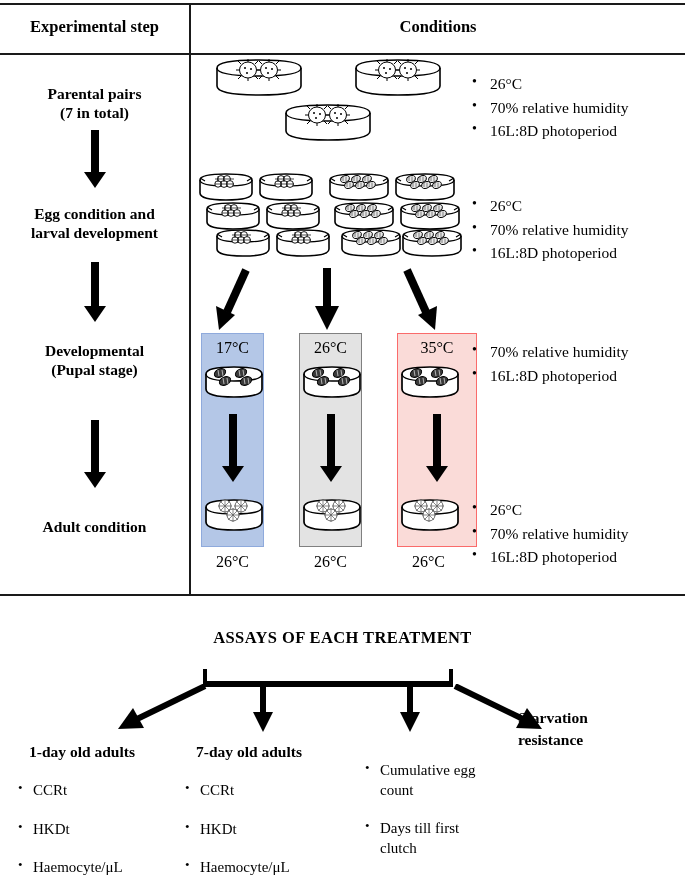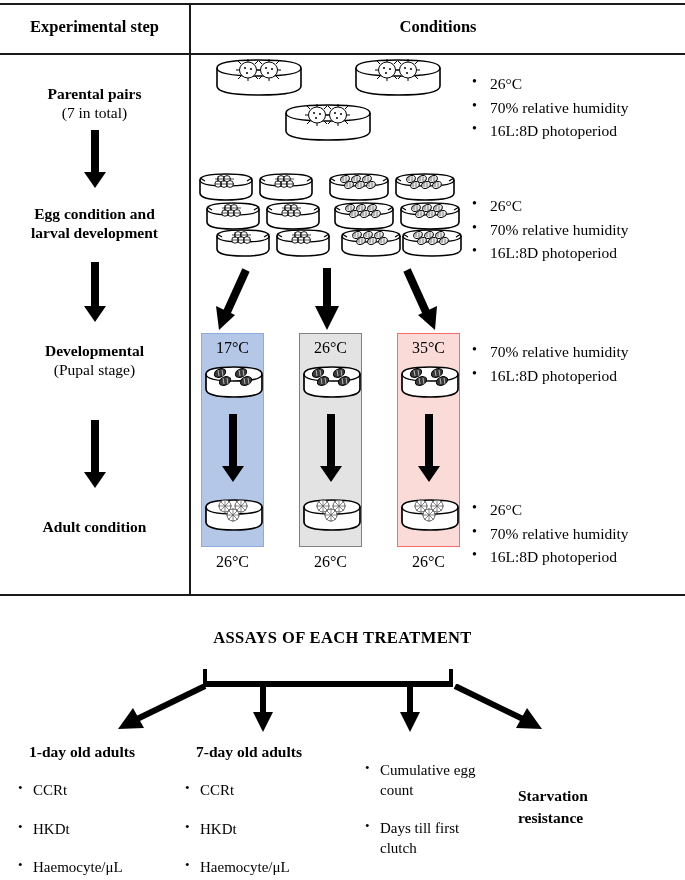--- a/index.html
+++ b/index.html
@@ -19,21 +19,21 @@
   .tbl-bottom-rule{position:absolute;left:0;top:594px;width:685px;height:2px;background:#1a1a1a;}
   .tbl-vrule{position:absolute;left:189px;top:3px;width:2px;height:593px;background:#1a1a1a;}
 
   .hdr{position:absolute;font-weight:bold;font-size:16.5px;text-align:center;}
   .hdr-step{left:0;top:17px;width:189px;}
   .hdr-cond{left:191px;top:17px;width:494px;}
 
   
   .step{position:absolute;width:189px;text-align:center;line-height:1.22;}
   .step b{font-weight:bold;font-size:15.5px;display:block;}
-  .step span{font-weight:normal;font-size:15.5px;display:block;}
+  .step span{font-weight:bold;font-size:15.5px;display:block;}
 
   
   .varrow{position:absolute;}
   .varrow .shaft{position:absolute;left:50%;top:0;transform:translateX(-50%);width:8px;background:#000;}
   .varrow .head{position:absolute;left:50%;transform:translateX(-50%);width:0;height:0;
       border-left:11px solid transparent;border-right:11px solid transparent;border-top:16px solid #000;}
 
   
   .cond{position:absolute;font-size:15.5px;line-height:1.52;}
   .cond .li{position:relative;padding-left:20px;white-space:nowrap;}
@@ -412,21 +412,21 @@
           <line x1="30" y1="11" x2="30" y2="25"></line>
             <line x1="23" y1="18" x2="37" y2="18"></line>
           <line x1="25" y1="13" x2="35" y2="23"></line>
             <line x1="35" y1="13" x2="25" y2="23"></line>
         </g>
       </svg>
     </div>
   </div>
   <div class="tcol-bot" style="left:299px;top:553px;width:63px;">26°C</div>
 
-  <div class="tcol" id="tcol2" style="left: 397px; top: 333px; width: 63px; height: 214px; background: rgb(250, 219, 216); border: 1.5px solid rgb(250, 107, 107);">
+  <div class="tcol" id="tcol2" style="left: 397px; top: 333px; width: 80px; height: 214px; background: rgb(250, 219, 216); border: 1.5px solid rgb(250, 107, 107);">
     <div class="tcol-lbl" style="top:5px;">35°C</div>
     <div class="dish" style="left:1px;top:31px;">
       <svg width="62" height="36" viewBox="0 0 62 36">
         <path d="M3 9 Q3 2 31 2 Q59 2 59 9 L59 24 Q59 32 31 32 Q3 32 3 24 Z" fill="#fff" stroke="#000" stroke-width="1.7"></path>
         <path d="M3 9 Q3 16 31 16 Q59 16 59 9" fill="none" stroke="#000" stroke-width="1.4"></path>
         <g fill="#3a3a3a" stroke="#000" stroke-width="0.9">
           <ellipse cx="17" cy="8" rx="6" ry="4" transform="rotate(-25 17 8)"></ellipse>
           <ellipse cx="38" cy="8" rx="6" ry="4" transform="rotate(-25 38 8)"></ellipse>
           <ellipse cx="22" cy="16" rx="6" ry="4" transform="rotate(-25 22 16)"></ellipse>
           <ellipse cx="43" cy="16" rx="6" ry="4" transform="rotate(-25 43 16)"></ellipse>
@@ -523,18 +523,18 @@
     <div class="li">CCRt</div>
     <div class="li">HKDt</div>
     <div class="li">Haemocyte/μL</div>
   </div>
 
   <div class="assay-col" style="left:363px;top:742px;width:130px;">
     <div class="li">Cumulative egg count</div>
     <div class="li">Days till first clutch</div>
   </div>
 
-  <div class="assay-col" style="left:518px;top:786px;width:150px;">
+  <div class="assay-col" style="left:518px;top:708px;width:150px;">
     <span class="ttl">Starvation</span>
     <span class="ttl">resistance</span>
   </div>
 
 </div>
 
 </body></html>

